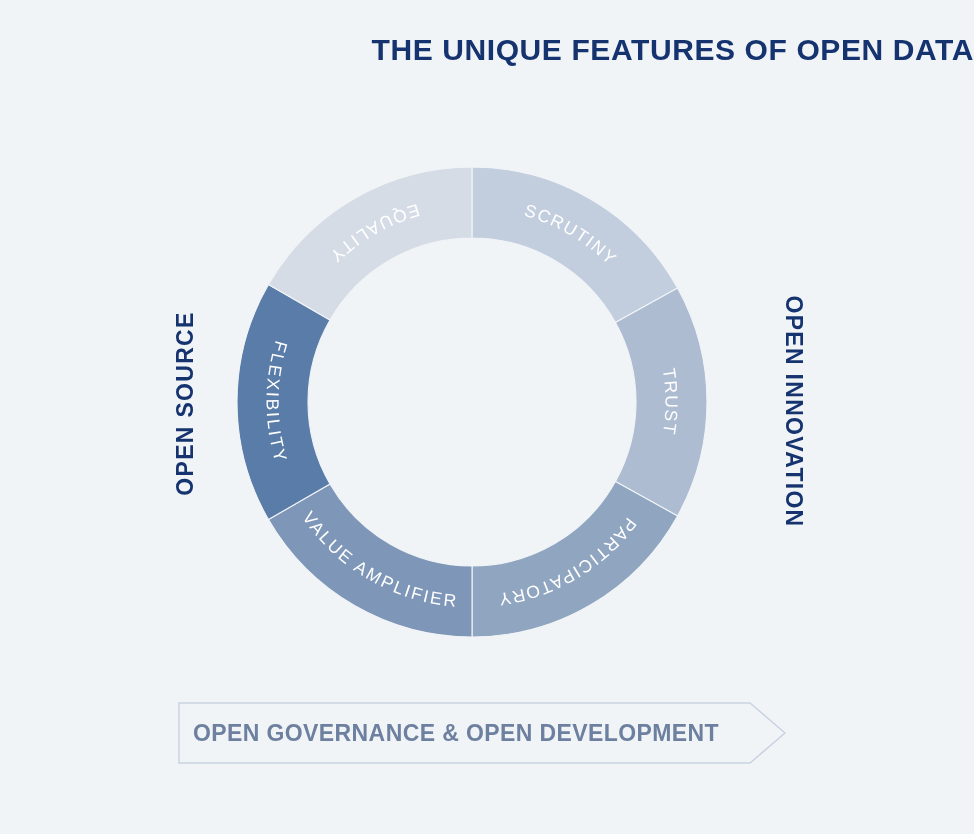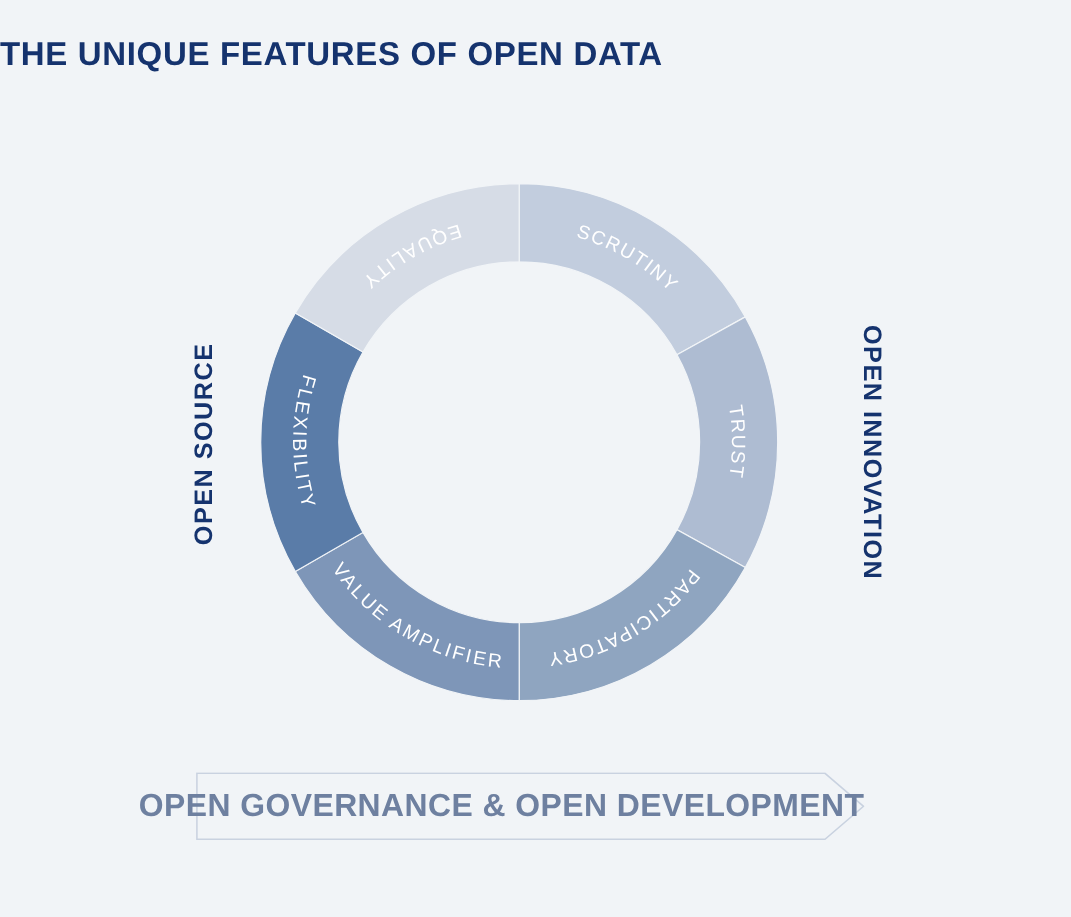--- a/index.html
+++ b/index.html
@@ -21,21 +21,21 @@
     width: 974px;
     height: 834px;
   }
 
   
   .title {
     position: absolute;
     top: 33px;
     left: 0;
     width: 974px;
-    text-align: left;
+    text-align: right;
     font-size: 30px;
     font-weight: bold;
     letter-spacing: 0.6px;
     color: #15336e;
     white-space: nowrap;
   }
 
   
   .wheel {
     position: absolute;
@@ -105,21 +105,21 @@
   }
   .banner-text {
     position: absolute;
     left: 0;
     top: 0;
     width: 556px;
     height: 62px;
     display: flex;
     align-items: center;
     justify-content: center;
-    font-size: 29px;
+    font-size: 23px;
     font-weight: bold;
     letter-spacing: 0.4px;
     color: #6e80a0;
     white-space: nowrap;
   }
 </style>
 </head>
 <body>
 
 <div id="infographic">

